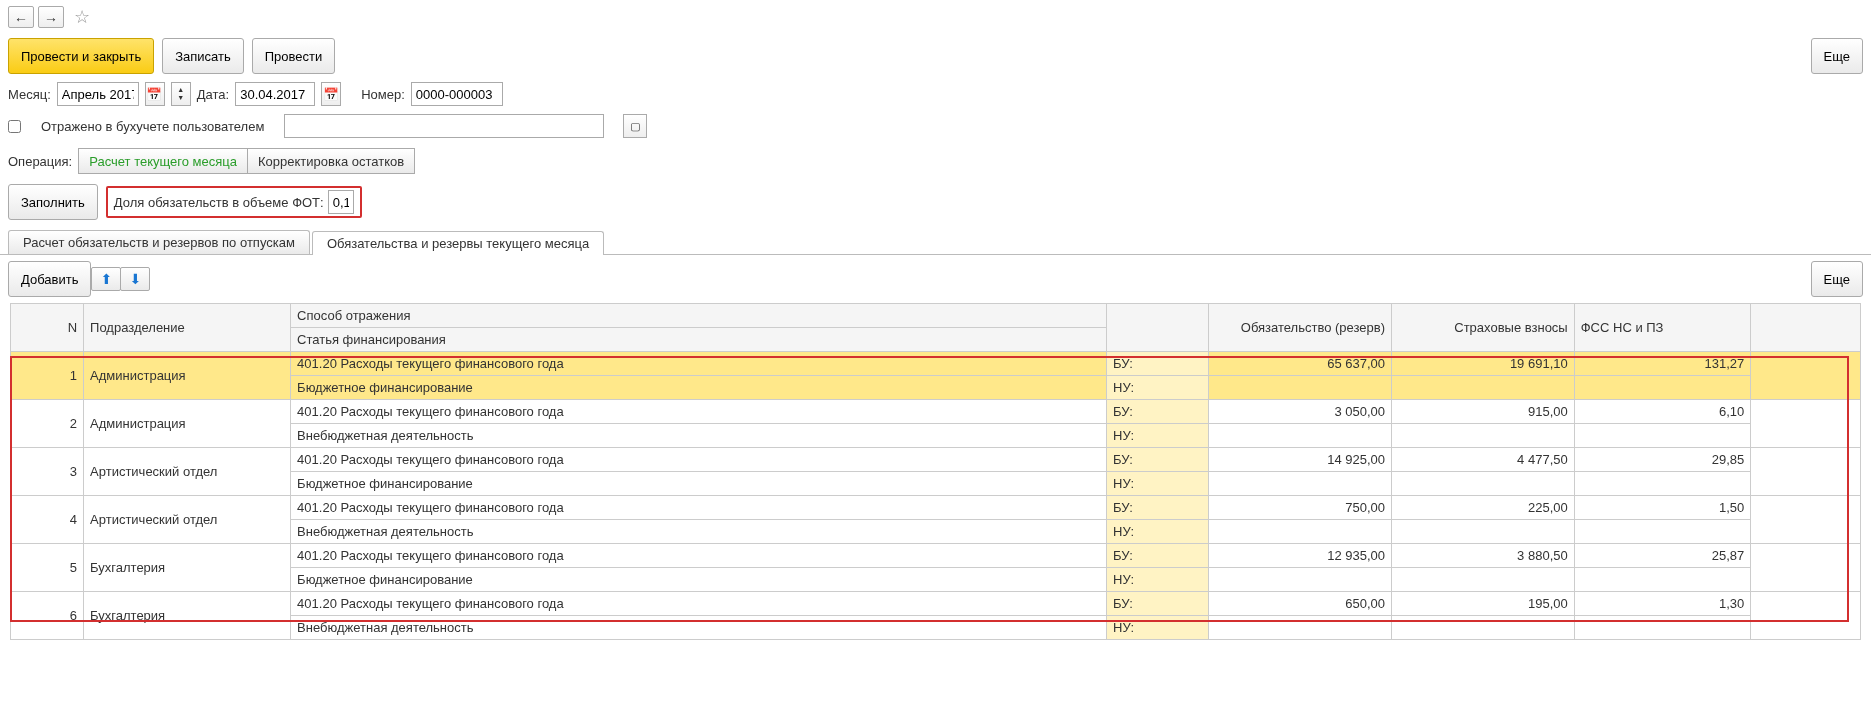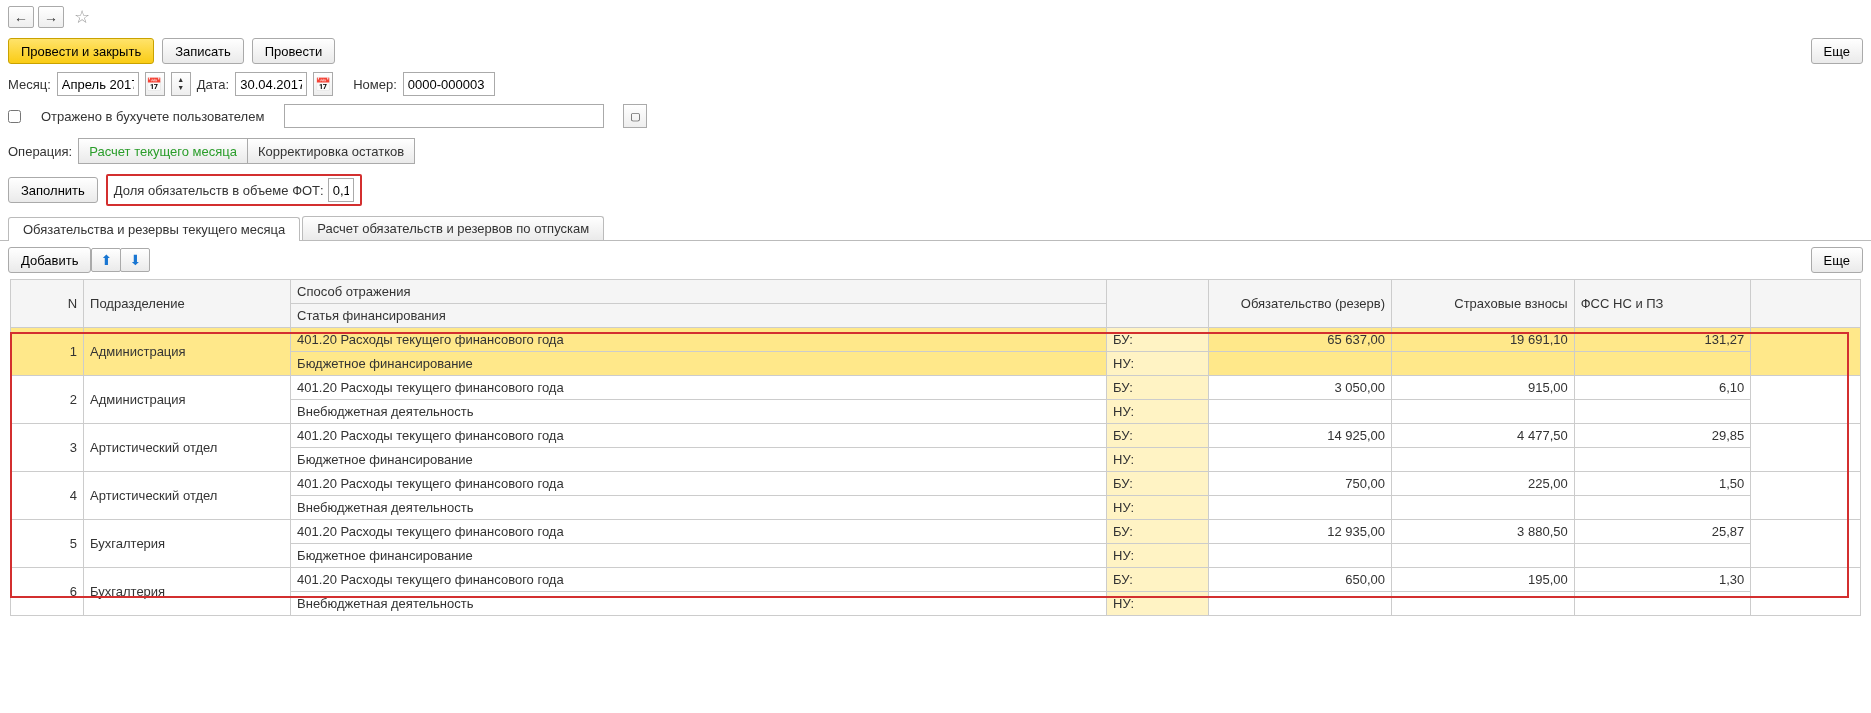--- a/index.html
+++ b/index.html
@@ -4,21 +4,21 @@
 <style>
   * { box-sizing: border-box; margin: 0; padding: 0; }
   body { font-family: Arial, sans-serif; font-size: 13px; color: #333; background: #fff; }
   
   .header-bar { display: flex; align-items: center; padding: 6px 8px; gap: 4px; }
   .nav-btn { width: 26px; height: 22px; border: 1px solid #aaa; background: linear-gradient(#fff,#eee); border-radius: 2px; display: flex; align-items: center; justify-content: center; cursor: pointer; font-size: 14px; }
   .star-btn { width: 24px; height: 22px; display: flex; align-items: center; justify-content: center; color: #999; font-size: 18px; cursor: pointer; margin: 0 2px; }
   .page-title { font-size: 20px; font-weight: normal; margin-left: 4px; }
   
   .toolbar { display: flex; align-items: center; padding: 4px 8px; gap: 8px; }
-  .btn { height: 26px; padding: 0 12px; border: 1px solid #aaa; background: linear-gradient(#fff,#eaeaea); border-radius: 3px; cursor: pointer; font-size: 13px; display: flex; align-items: center; }
+  .btn { height: 36px; padding: 0 12px; border: 1px solid #aaa; background: linear-gradient(#fff,#eaeaea); border-radius: 3px; cursor: pointer; font-size: 13px; display: flex; align-items: center; }
   .btn-primary { background: linear-gradient(#ffe36a,#facc15); border-color: #c9a200; font-weight: normal; }
   .more-btn { margin-left: auto; }
   
   .form-row { display: flex; align-items: center; padding: 4px 8px; gap: 6px; }
   .label { font-size: 13px; white-space: nowrap; }
   .input { height: 24px; border: 1px solid #aaa; padding: 0 4px; font-size: 13px; background: #fff; }
   .month-input { width: 82px; }
   .cal-icon, .spin-icon { width: 20px; height: 24px; border:1px solid #aaa; display:flex; align-items:center; justify-content:center; background:linear-gradient(#fff,#eee); cursor:pointer; }
   .spin-icon { display:flex; flex-direction:column; font-size:7px; line-height:8px; }
   
@@ -83,21 +83,21 @@
   <span class="label">Месяц:</span>
   <input class="input month-input" value="Апрель 2017" style="">
   <div class="cal-icon">📅</div>
   <div class="spin-icon">
       <span>▲</span>
       <span>▼</span>
     </div>
 
   <div class="date-group">
     <span class="label">Дата:</span>
-    <input class="input" style="width: 72px;" value="30.04.2017">
+    <input class="input" style="width: 80px;" value="30.04.2017">
     <div class="cal-icon">📅</div>
     <span class="label" style="margin-left:14px">Номер:</span>
     <input class="input" style="width: 92px;" value="0000-000003">
   </div>
   <div style="flex:1"></div>
 </div>
 
 <div class="checkbox-row">
   <input type="checkbox" style="">
   <span class="check-label">Отражено в бухучете пользователем</span>
@@ -113,22 +113,22 @@
 
 <div class="fill-row">
   <button class="btn">Заполнить</button>
   <div class="red-box">
     <span class="label">Доля обязательств в объеме ФОТ:</span>
     <input class="input small-input" style="text-align: right;" value="0,10">
   </div>
 </div>
 
 <div class="tabstrip">
+  <div class="tab">Расчет обязательств и резервов по отпускам</div>
   <div class="tab active">Обязательства и резервы текущего месяца</div>
-  <div class="tab">Расчет обязательств и резервов по отпускам</div>
 </div>
 
 <div class="tab-toolbar">
   <button class="btn">Добавить</button>
   <div style="display:flex">
     <div class="icon-btn">
         <span class="blue-up">⬆</span>
       </div>
     <div class="icon-btn" style="margin-left:-1px">
         <span class="blue-down">⬇</span>

